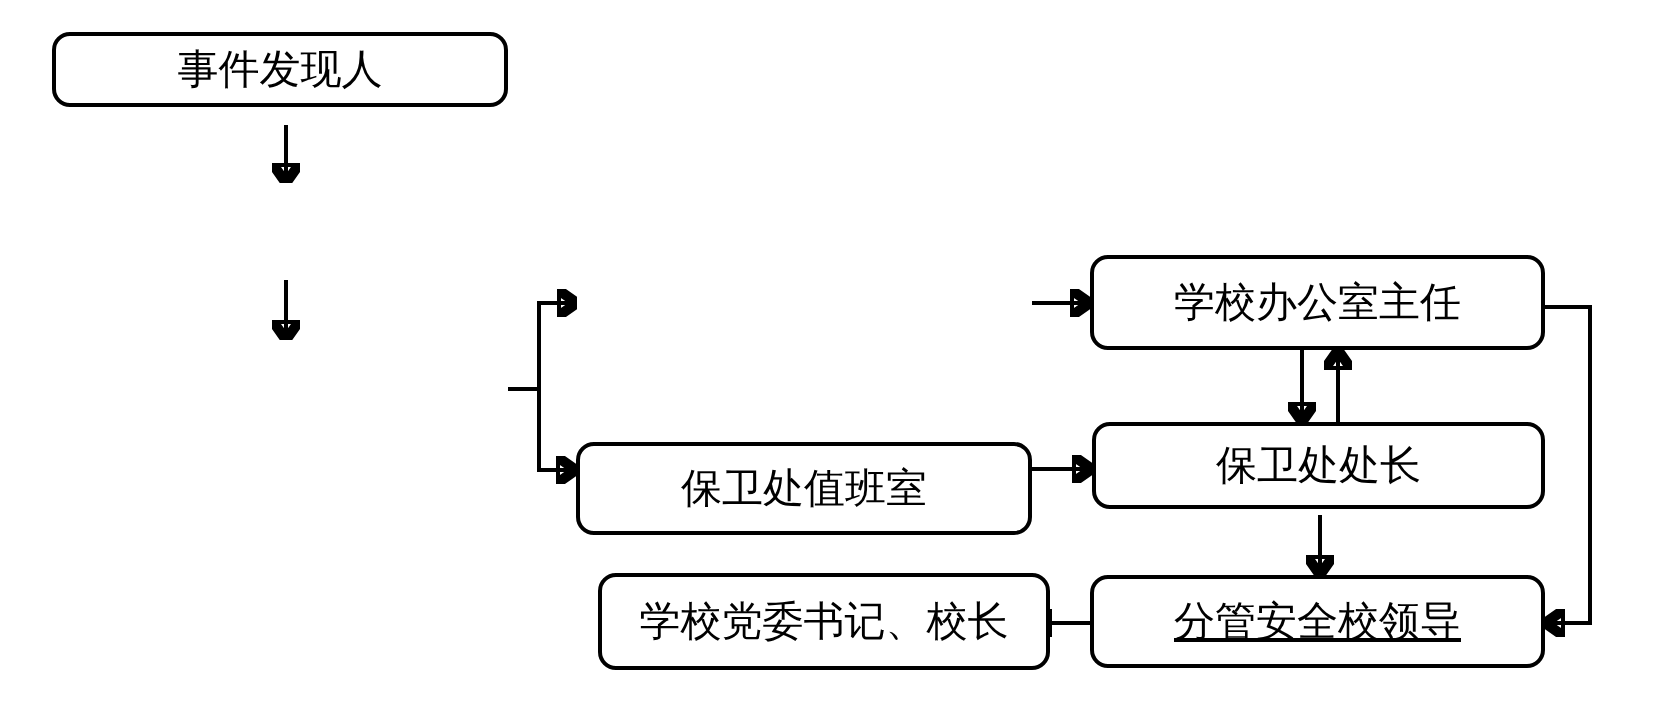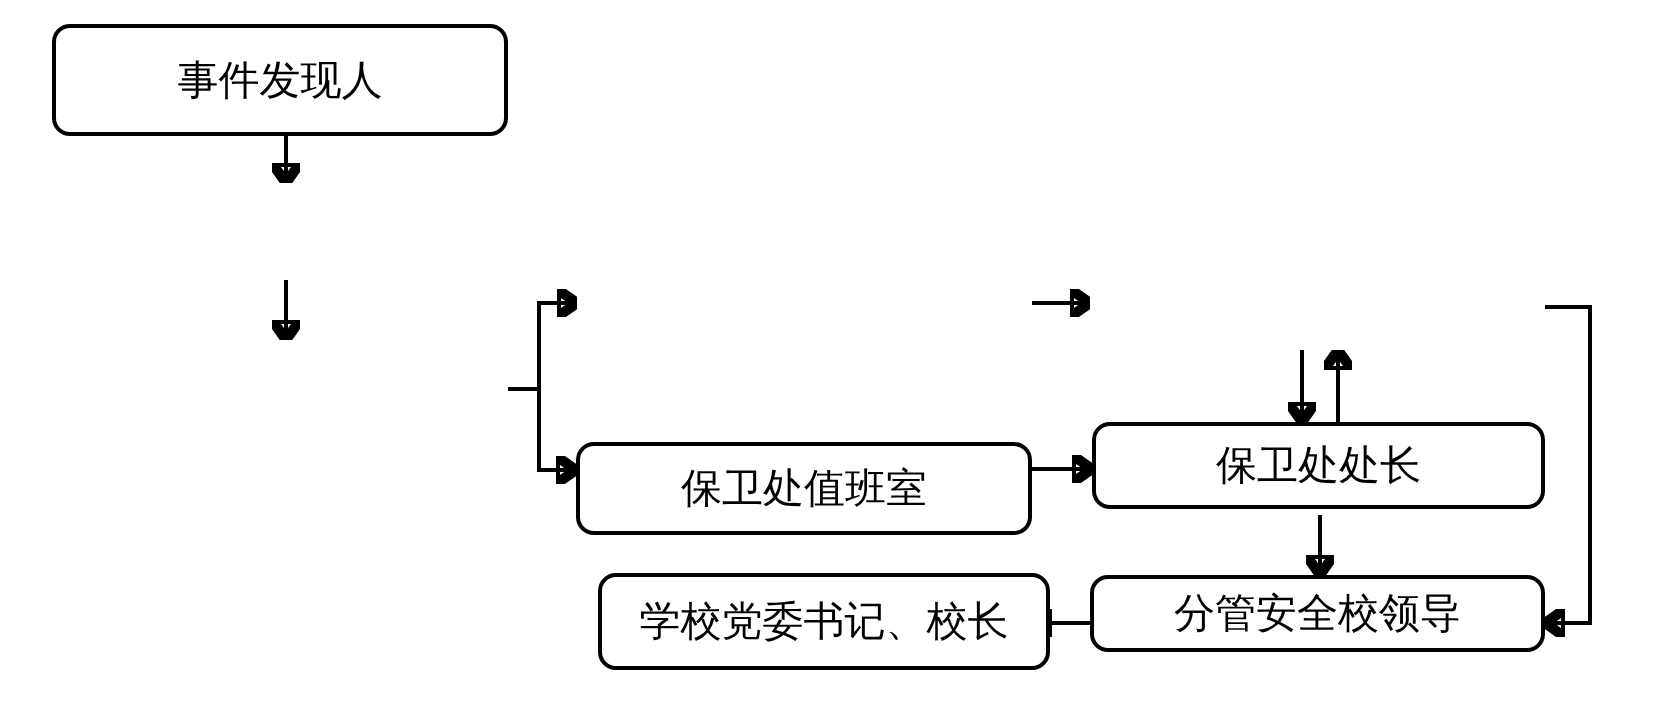--- a/index.html
+++ b/index.html
@@ -62,37 +62,40 @@
     <path d="M539,389 V470 H576" marker-end="url(#arrow)"></path>
     <path d="M1032,303 H1090" marker-end="url(#arrow)"></path>
     <path d="M1032,469 H1092" marker-end="url(#arrow)"></path>
     <path d="M1302,350 V422" marker-end="url(#arrow)"></path>
     <path d="M1338,422 V350" marker-end="url(#arrow)"></path>
     <path d="M1545,307 H1590 V623 H1545" marker-end="url(#arrow)"></path>
     <path d="M1320,515 V575" marker-end="url(#arrow)"></path>
     <path d="M1090,623 H1032" marker-end="url(#arrow)"></path>
   </svg>
 
-  <div class="node" style="left:52px;  top:24px;  width:456px; height:112px;">
+  <div class="node" style="left:52px;  top:32px;  width:456px; height:75px;">
     <span>事件发现人</span>
   </div>
 
 
 
 
   <div class="node" style="left:576px; top:422px; width:456px; height:93px;margin-top:20px;">
     <span>保卫处值班室</span>
   </div>
 
+  <div class="node" style="left:1090px; top:255px; width:455px; height:95px;">
+    <span>学校办公室主任</span>
+  </div>
 
   <div class="node" style="left:1092px; top:422px; width:453px; height:87px;">
     <span>保卫处处长</span>
   </div>
 
-  <div class="node" style="left:1090px; top:575px; width:455px; height:77px;">
+  <div class="node" style="left:1090px; top:575px; width:455px; height:93px;text-decoration:underline;">
     <span>分管安全校领导</span>
   </div>
 
   <div class="node" style="left:580px; top:573px; width:452px; height:97px;margin-left:18px;">
     <span>学校党委书记、校长</span>
   </div>
 
 </div>
 
 </body></html>

